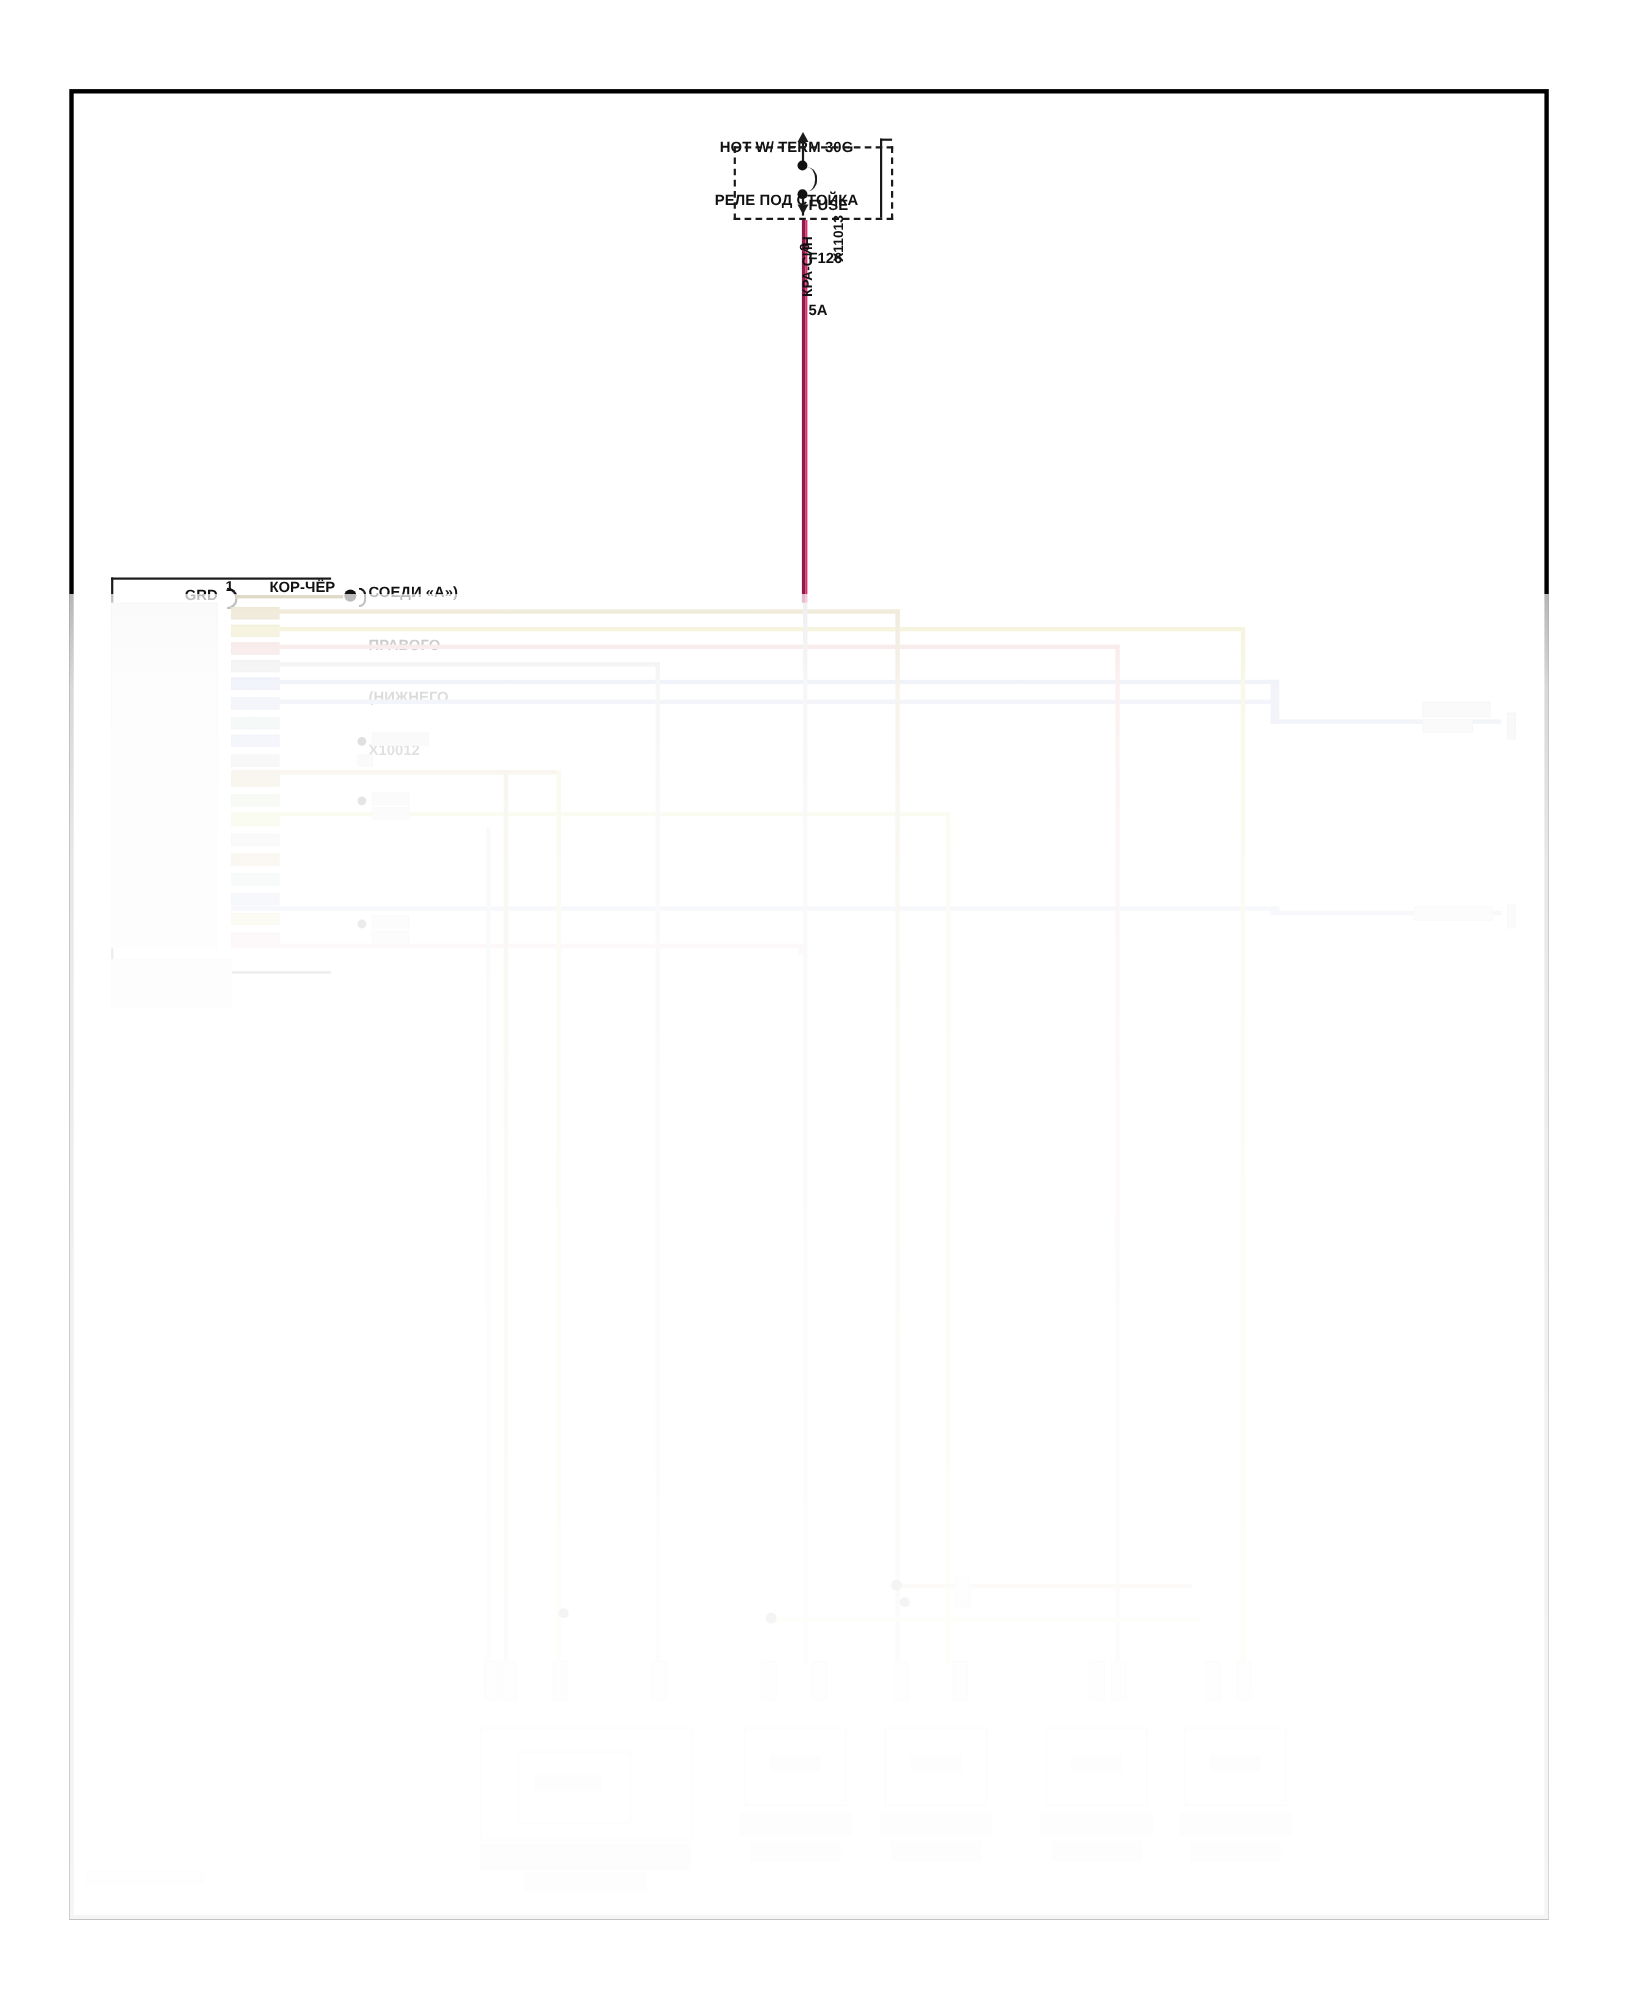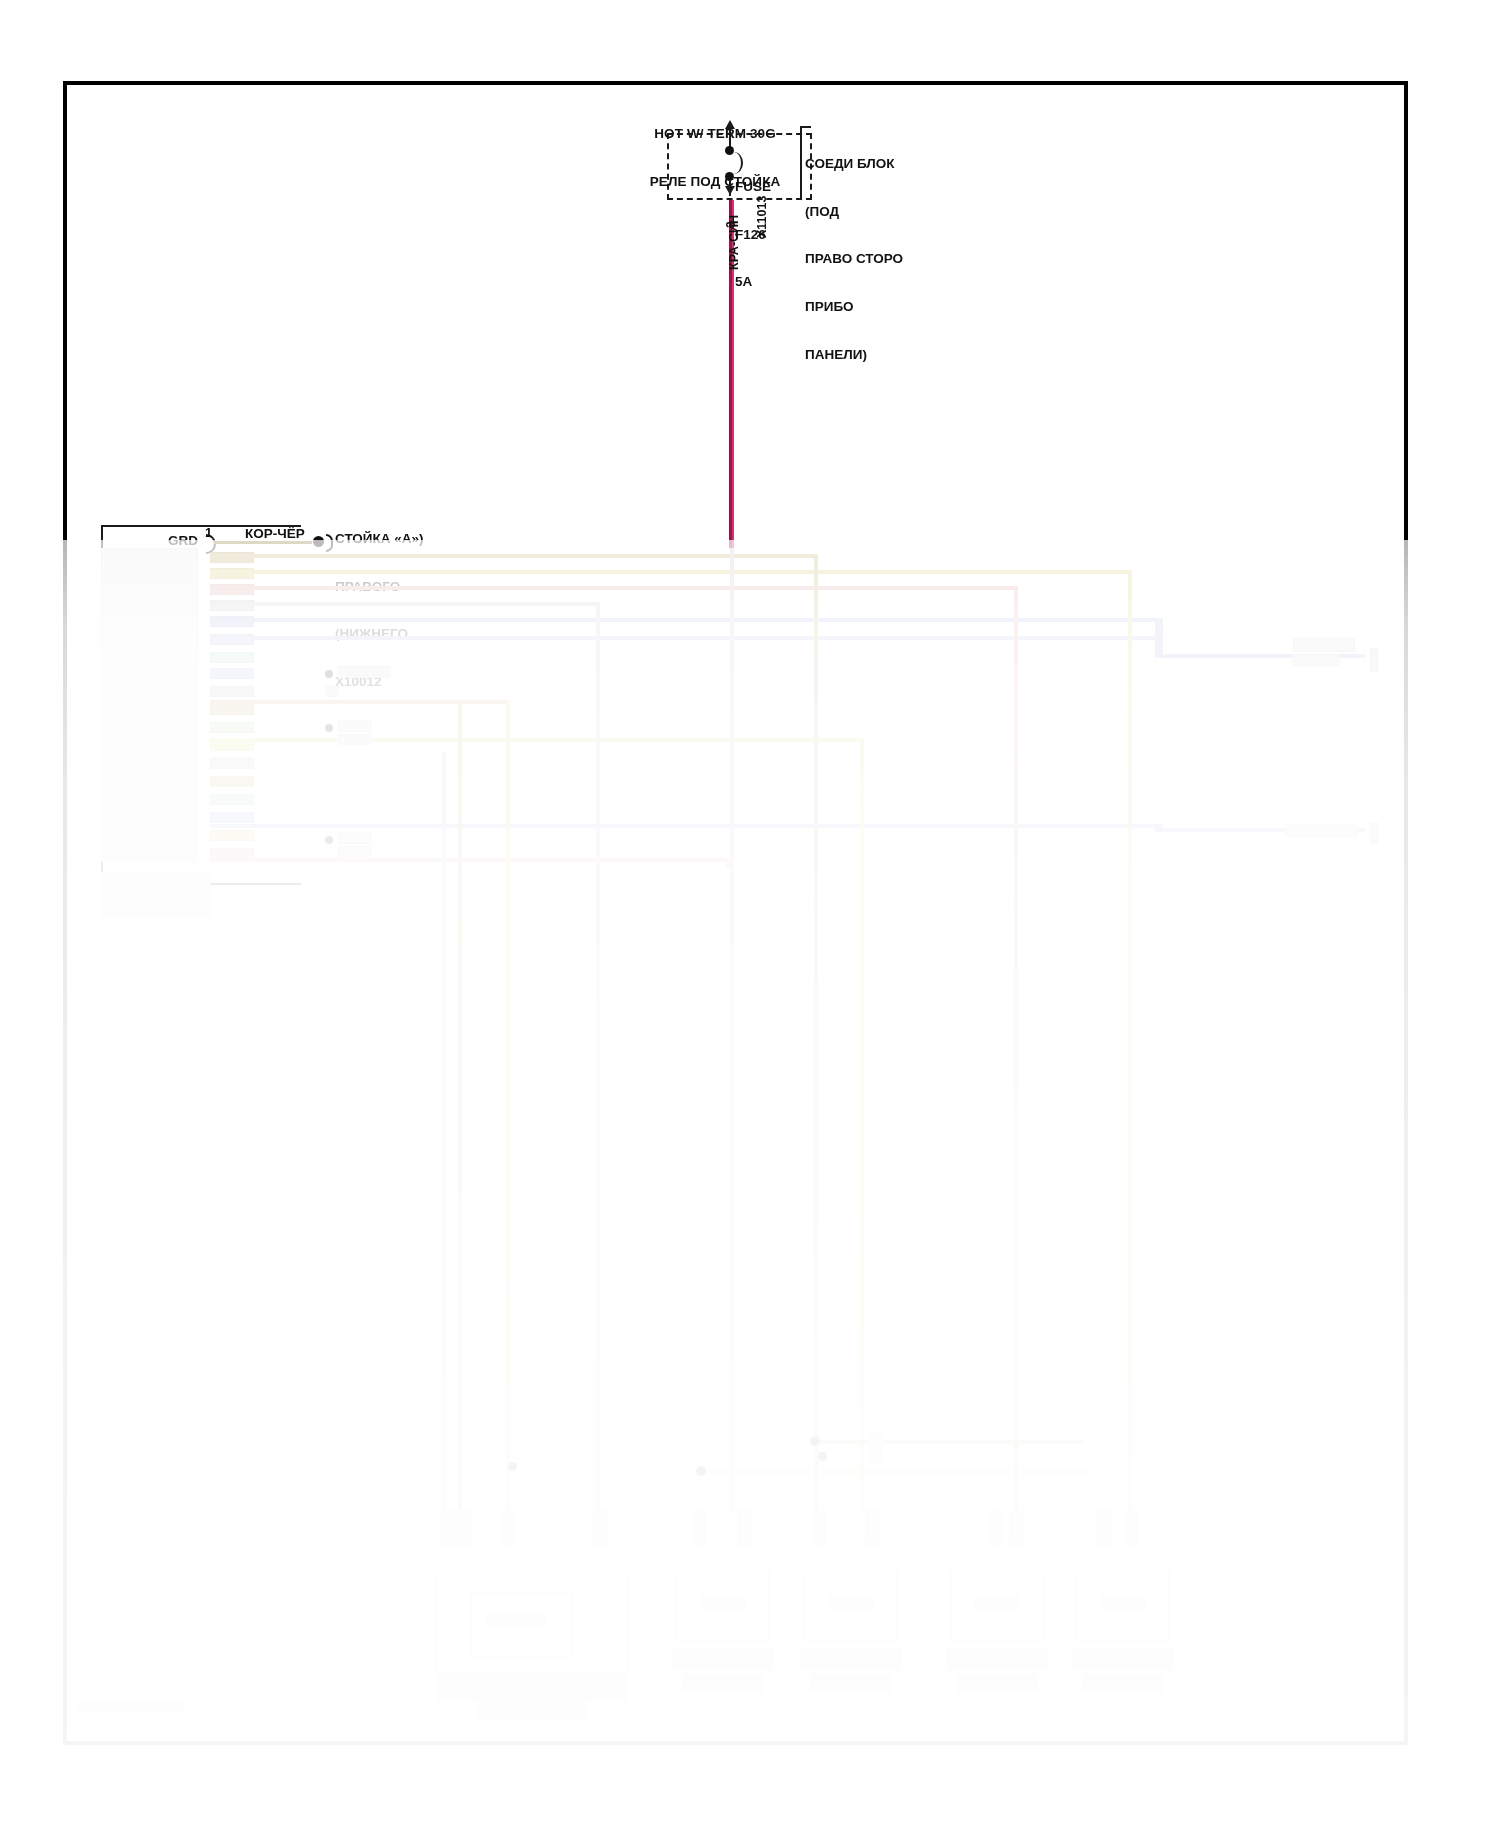--- a/index.html
+++ b/index.html
@@ -98,46 +98,39 @@
   <div class="vline" style="left:729px;top:180px;height:16px;"></div>
   <div class="arrow-dn" style="left:725px;top:186px;"></div>
 
   <div class="lbl fuse-text">
     <div>FUSE</div>
     <div>F126</div>
     <div>5A</div>
   </div>
 
   <div class="sb-bracket"></div>
-  <div class="lbl sb-title">
-    <div>СОЕДИ БЛОК</div>
-    <div>(ПОД</div>
-    <div>ПРАВО СТОРО</div>
-    <div>ПРИБО</div>
-    <div>ПАНЕЛИ)</div>
-  </div>
 
   <div class="supply"></div>
   <div class="supply-b"></div>
 
   <div class="lbl rot" style="left:727px;top:270px;font-size:12.5px;font-weight:700;">КРА-СИН</div>
   <div class="lbl rot" style="left:724px;top:228px;font-size:12px;font-weight:700;">3</div>
   <div class="lbl rot" style="left:755px;top:238px;font-size:12.5px;font-weight:700;">X11013</div>
 
   <div class="modbox"></div>
   <div class="lbl grd-lbl">GRD</div>
   <div class="connector-arc" style="left:206px;top:534px;"></div>
   <div class="lbl pin1">1</div>
   <div class="lbl korcher">КОР-ЧЁР</div>
   <div class="grdwire"></div>
   <div class="dot" style="left:313px;top:536px;width:11px;height:11px;"></div>
   <div class="connector-arc" style="left:326px;top:534px;width:5px;height:14px;border-radius:0 7px 7px 0;"></div>
 
   <div class="lbl stoika">
-    <div>СТОЙКА «А»)</div>
+    <div>СОЕДИ «А»)</div>
     <div>ПРАВОГО</div>
     <div>(НИЖНЕГО</div>
     <div>X10012</div>
   </div>
 
   <div id="lower">
 
     <div class="tinybox" style="left:210px;top:552px;width:42px;height:9px;background:#c8b27a;border-color:#bba46b;"></div>
     <div class="tinybox" style="left:210px;top:568px;width:42px;height:9px;background:#d8d27a;border-color:#c5bf6d;"></div>
     <div class="tinybox" style="left:210px;top:584px;width:42px;height:9px;background:#e0a9a4;border-color:#cf9a95;"></div>

